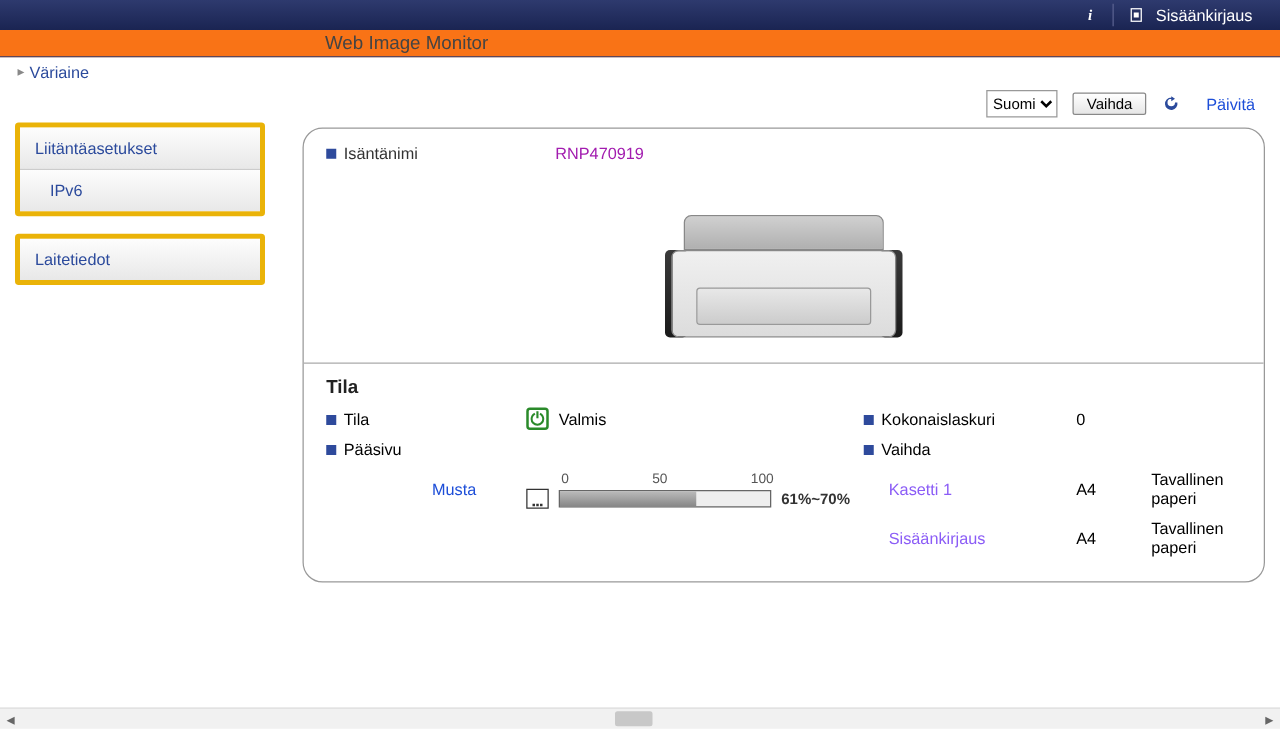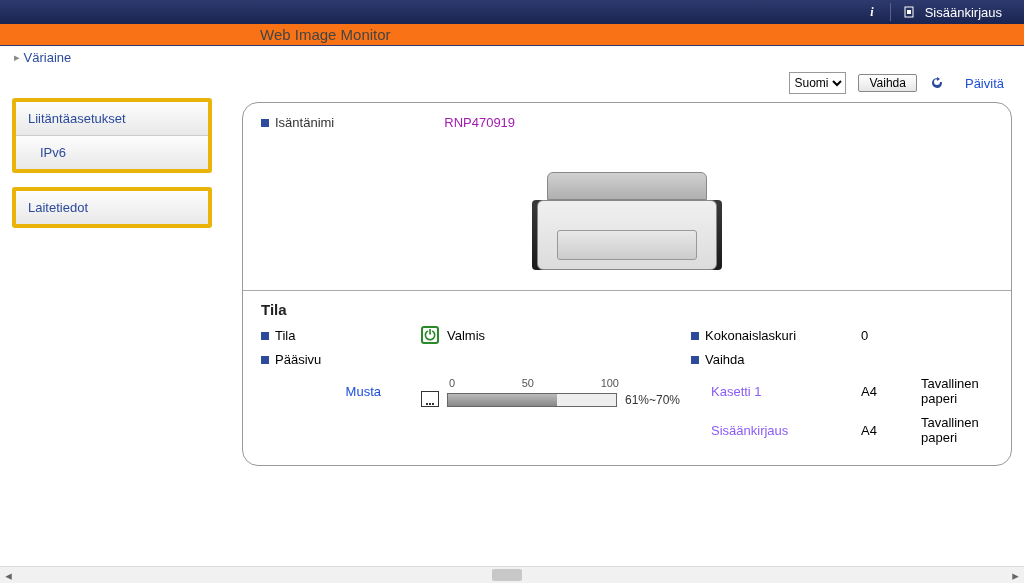--- a/index.html
+++ b/index.html
@@ -179,21 +179,21 @@
   border: 2px solid #2a8a2a;
   border-radius: 3px;
   align-items: center;
   justify-content: center;
   color: #2a8a2a;
   font-weight: bold;
   font-size: 14px;
 }
 .toner-block { grid-column: 2; display: flex; flex-direction: column; gap: 2px; margin-top: 2px; }
 .toner-scale { display: flex; justify-content: space-between; font-size: 11px; color: #555; width: 170px; margin-left: 28px; }
-.toner-row { display: flex; align-items: flex-end; gap: 8px; }
+.toner-row { display: flex; align-items: center; gap: 8px; font-weight: bold; }
 .toner-icon { width: 18px; height: 16px; border: 1px solid #333; display: inline-flex; align-items: flex-end; justify-content: center; padding-bottom: 1px; gap: 1px; }
 .toner-icon .d { width: 2px; height: 2px; background: #333; }
 .toner-bar { width: 170px; height: 14px; border: 1px solid #666; background: #eee; position: relative; }
 .toner-fill { position: absolute; left: 0; top: 0; bottom: 0; background: linear-gradient(#bbb, #888); }
 .toner-pct { font-size: 12px; color: #333; }
 .toner-name { grid-column: 1; text-align: right; padding-right: 40px; color: #1d4ed8; }
 .paper-label { color: #8b5cf6; padding-left: 20px; }
 .scrollbar-h {
   position: absolute;
   bottom: 0;

